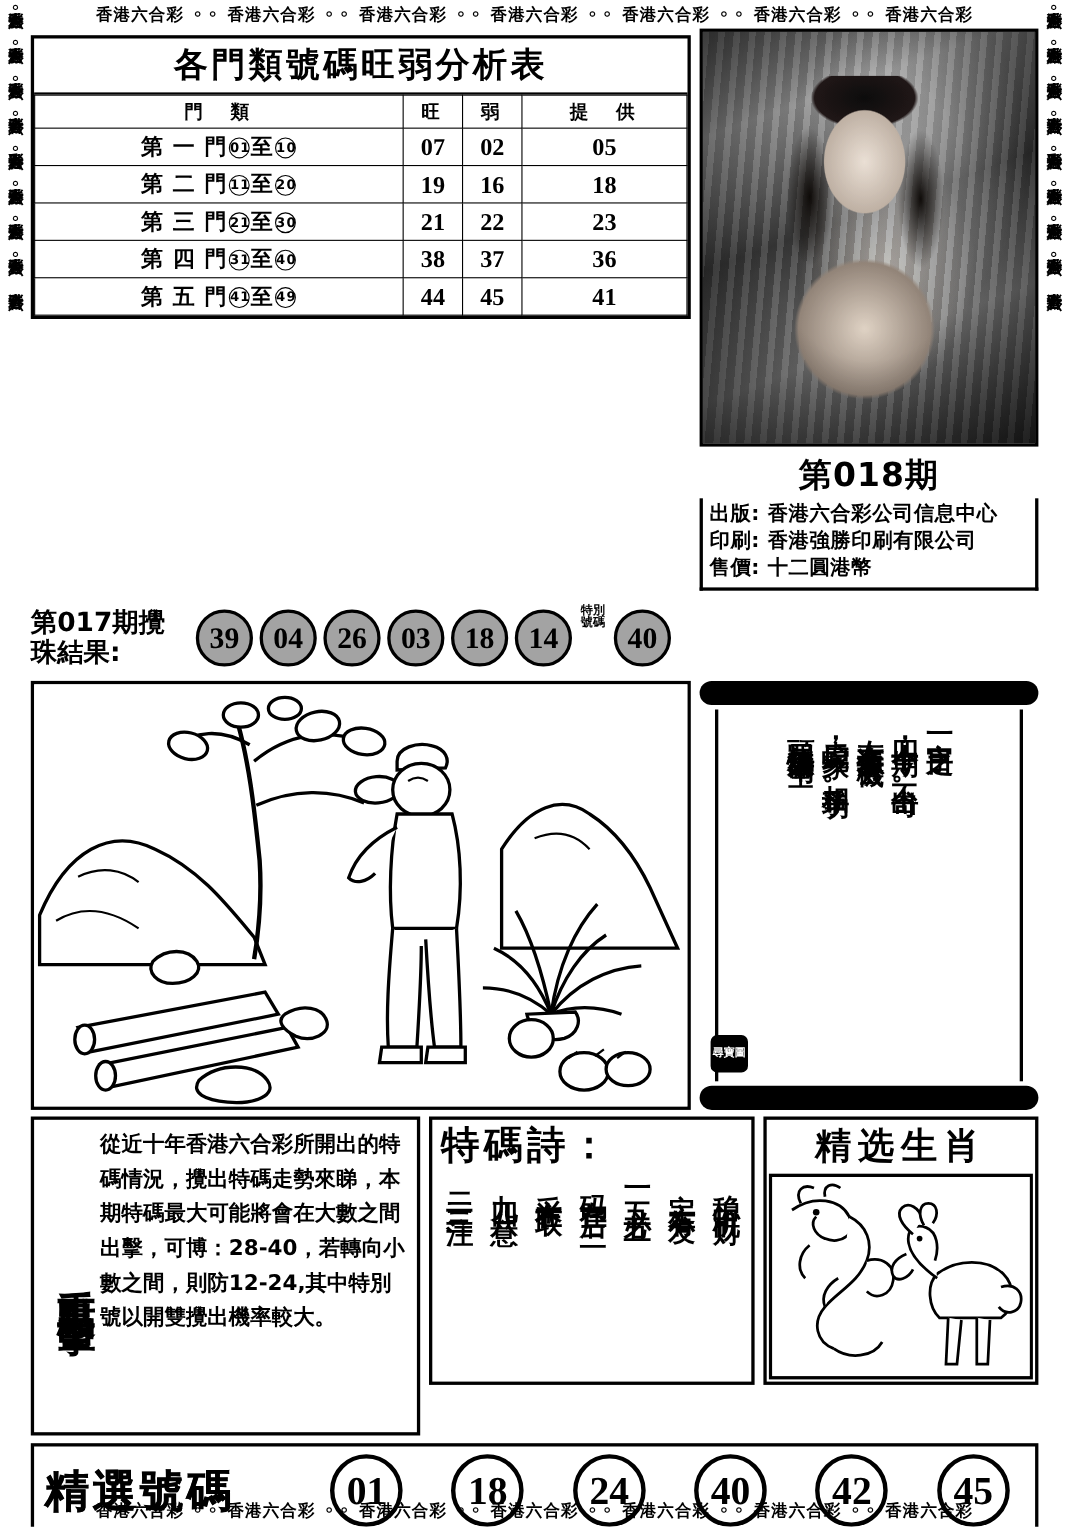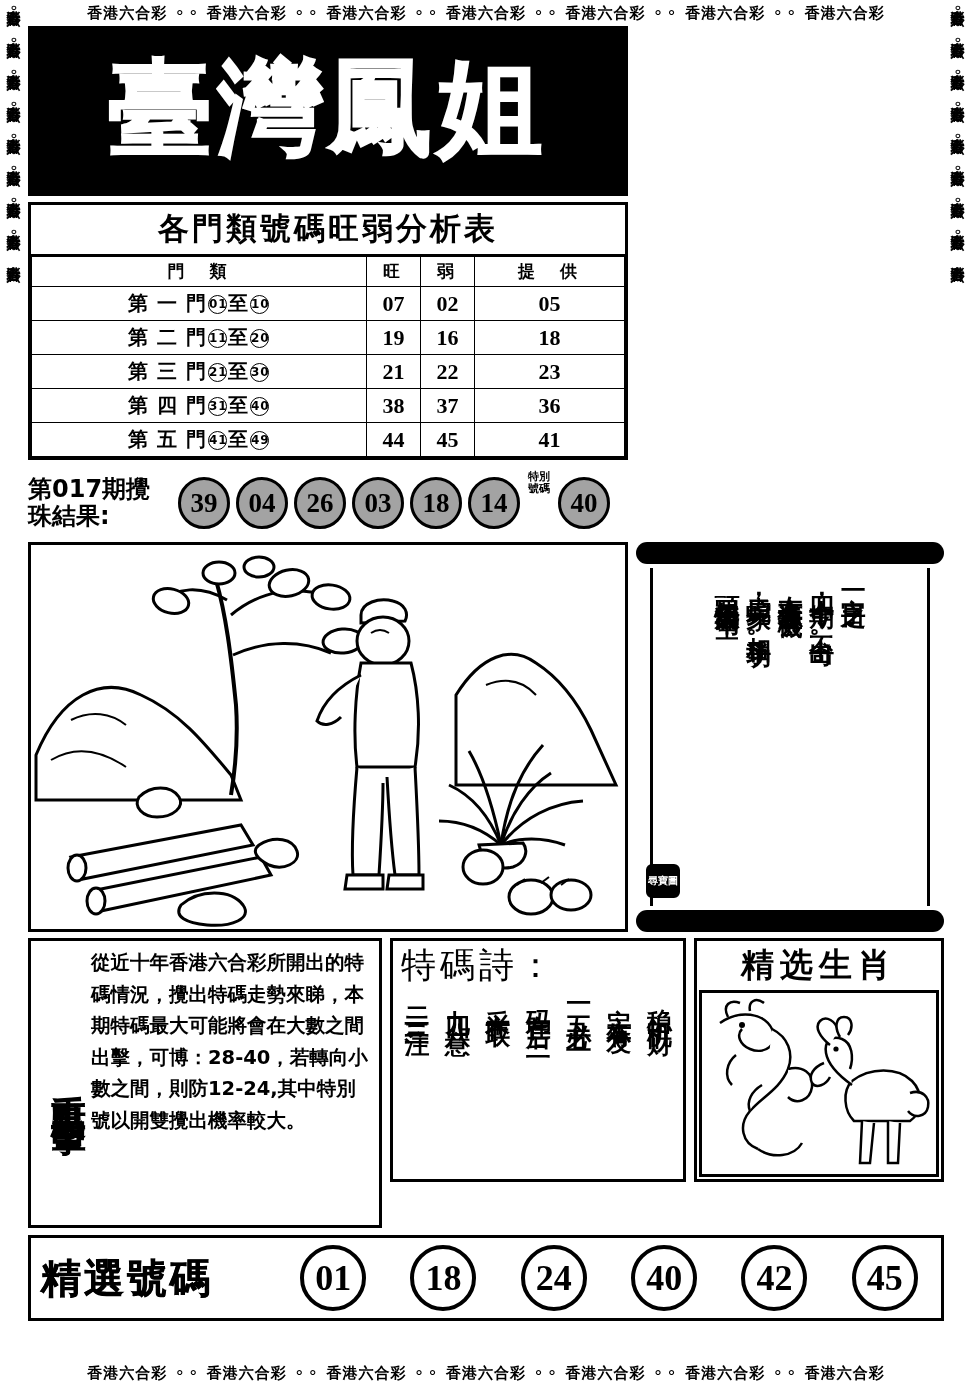--- a/index.html
+++ b/index.html
@@ -254,21 +254,21 @@
     letter-spacing:0px;
     padding-top:2px;
   }
 
   .poem2-box {
     width:296px; height:244px;
     border:3px solid #000;
     padding:2px 4px;
   }
   .poem2-title {
-    font-size:35px; font-weight:400; letter-spacing:4px;
+    font-size:35px; font-weight:700; letter-spacing:4px;
     line-height:1.15;
     padding:2px 0 2px 4px;
   }
   .poem2-grid {
     display:flex; flex-direction:row-reverse; justify-content:space-between;
     padding:2px 6px 0 6px;
   }
   .poem2-col {
     writing-mode:vertical-rl; text-orientation:upright;
     font-family:"Liberation Serif","DejaVu Serif",serif;
@@ -332,23 +332,20 @@
   <div class="border-strip border-bottom">香港六合彩 ⚬⚬ 香港六合彩 ⚬⚬ 香港六合彩 ⚬⚬ 香港六合彩 ⚬⚬ 香港六合彩 ⚬⚬ 香港六合彩 ⚬⚬ 香港六合彩</div>
   <div class="border-strip border-left">香港六合彩⚬⚬香港六合彩⚬⚬香港六合彩⚬⚬香港六合彩⚬⚬香港六合彩⚬⚬香港六合彩⚬⚬香港六合彩⚬⚬香港六合彩⚬⚬香港六合彩</div>
   <div class="border-strip border-right">香港六合彩⚬⚬香港六合彩⚬⚬香港六合彩⚬⚬香港六合彩⚬⚬香港六合彩⚬⚬香港六合彩⚬⚬香港六合彩⚬⚬香港六合彩⚬⚬香港六合彩</div>
 
   <div class="content">
 
     <div class="top-row">
 
       <div class="left-col">
 
-        <div class="title-block">
-          <div class="title-text">臺灣鳳姐</div>
-        </div>
 
         <div class="analysis-wrap">
           <div class="analysis-title">各門類號碼旺弱分析表</div>
           <table class="analysis">
             <thead>
               <tr>
                 <th>門　類</th>
                 <th>旺</th>
                 <th>弱</th>
                 <th>提　供</th>
@@ -383,20 +380,42 @@
                 <td class="cat"><span>第 五 門</span><span class="circnum">41</span><span>至</span><span class="circnum">49</span></td>
                 <td class="numcell">44</td>
                 <td class="numcell">45</td>
                 <td class="numcell">41</td>
               </tr>
             </tbody>
           </table>
         </div>
       </div>
 
+      <div class="right-col">
+        <div class="photo-panel">
+          <div class="curtain"></div>
+          <div class="figure"></div>
+          <div class="vignette"></div>
+        </div>
+        <div class="issue-no">第018期</div>
+        <div class="pub-info">
+          <div class="row">
+            <span class="k">出版:</span>
+            <span>香港六合彩公司信息中心</span>
+          </div>
+          <div class="row">
+            <span class="k">印刷:</span>
+            <span>香港強勝印刷有限公司</span>
+          </div>
+          <div class="row">
+            <span class="k">售價:</span>
+            <span>十二圓港幣</span>
+          </div>
+        </div>
+      </div>
     </div>
 
     <div class="draw-row">
       <div class="draw-label">
         <div>第017期攪</div>
         <div>珠結果:</div>
       </div>
       <div class="balls">
         <div class="ball">39</div>
         <div class="ball">04</div>

